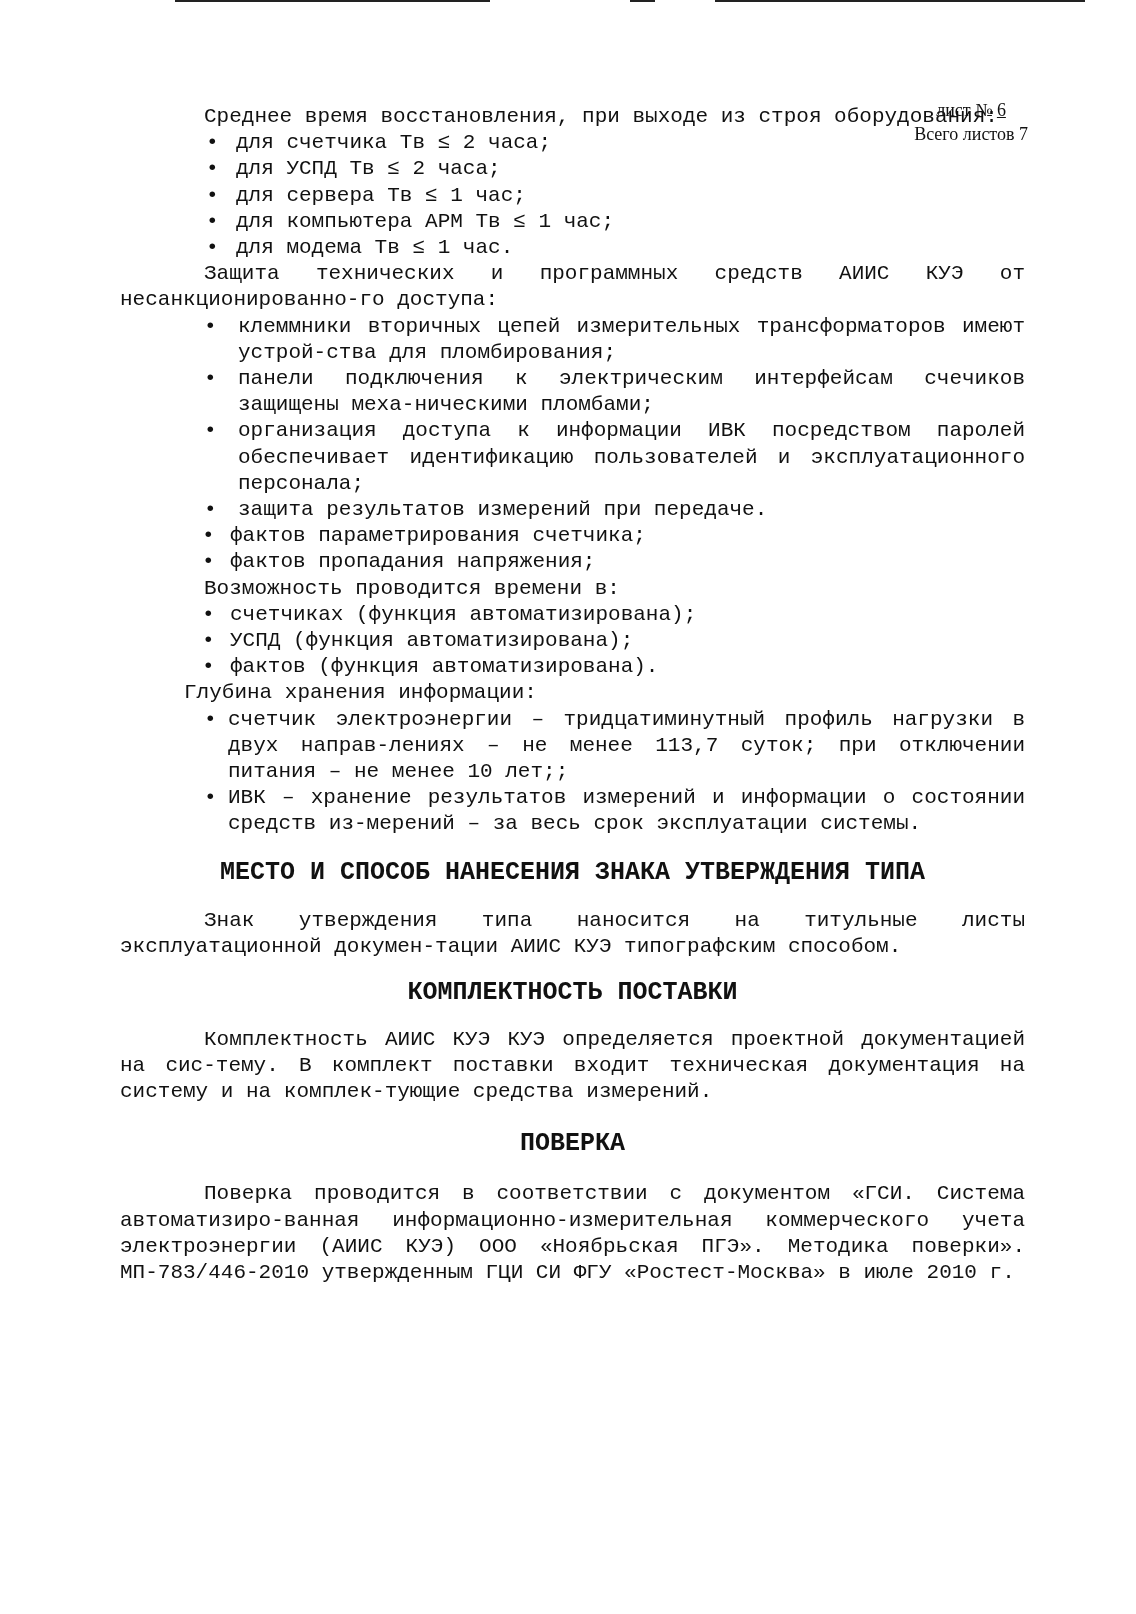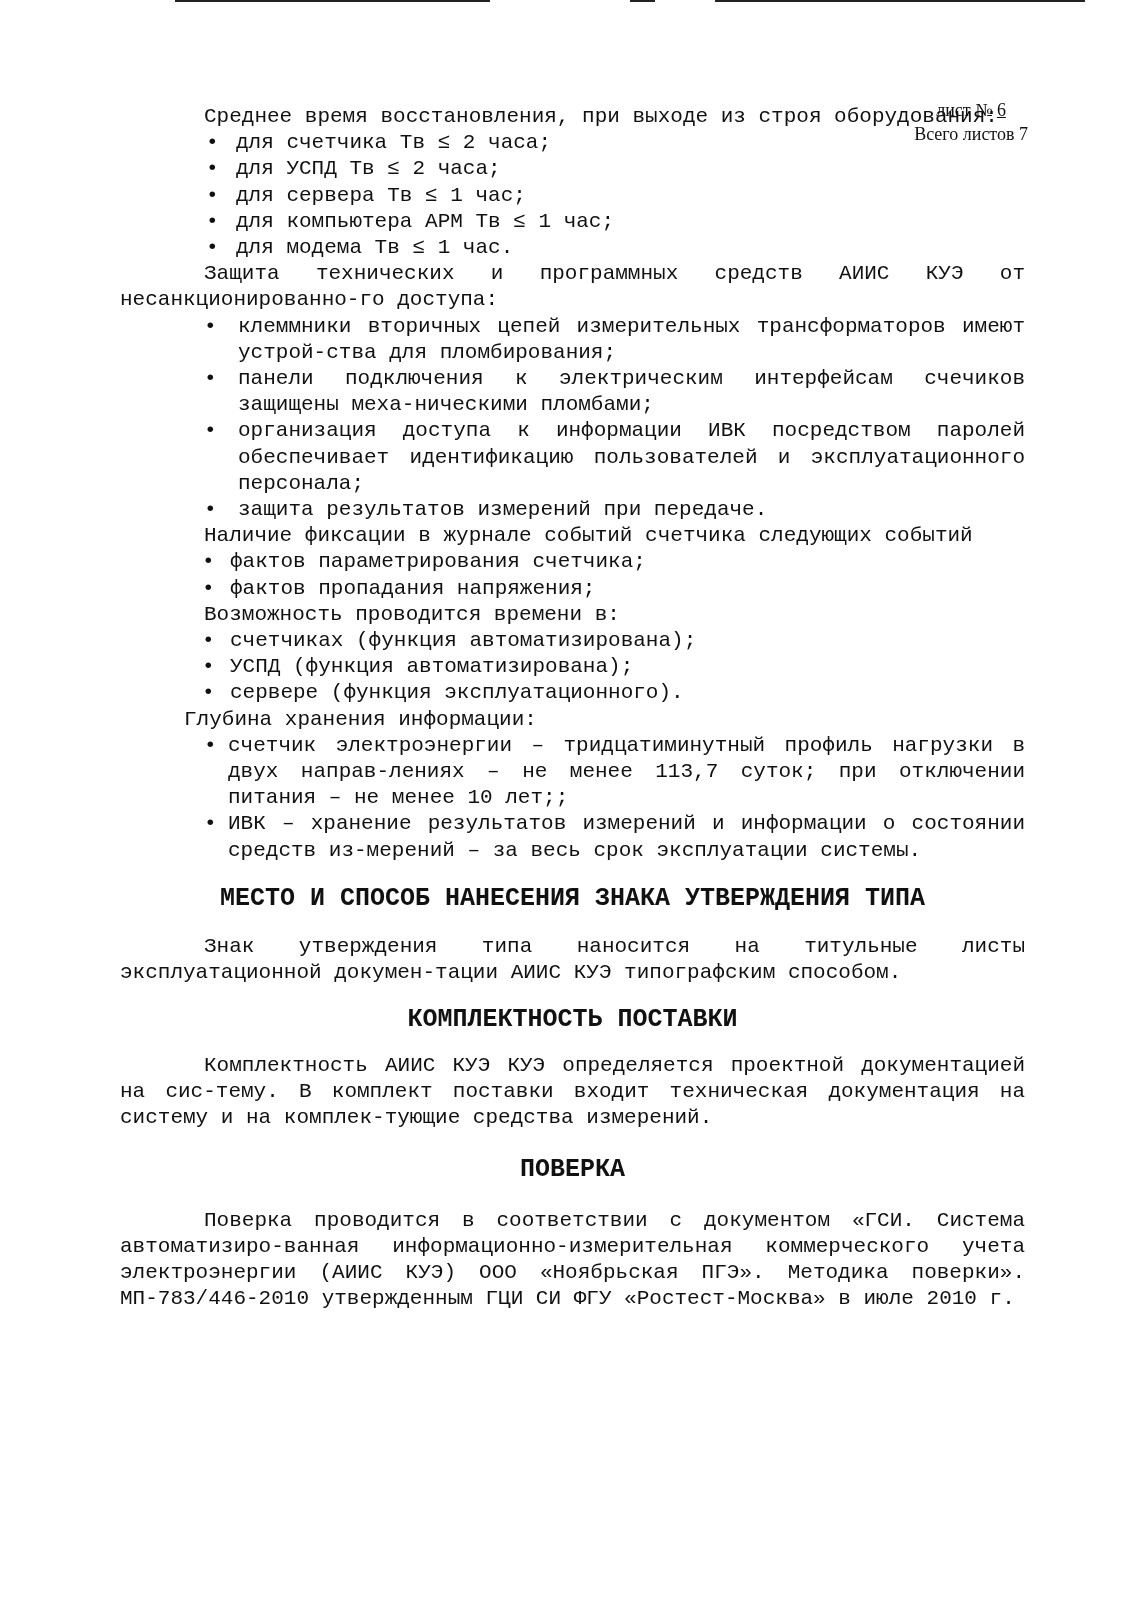--- a/index.html
+++ b/index.html
@@ -73,31 +73,30 @@
   </ul>
 
   <p class="para">Защита технических и программных средств АИИС КУЭ  от несанкционированно-го доступа:</p>
   <ul class="bul l2">
     <li>клеммники вторичных цепей измерительных трансформаторов имеют устрой-ства для пломбирования;</li>
     <li>панели подключения к электрическим интерфейсам счечиков защищены меха-ническими пломбами;</li>
     <li>организация доступа к информации ИВК посредством паролей обеспечивает идентификацию пользователей и эксплуатационного персонала;</li>
     <li>защита результатов измерений при передаче.</li>
   </ul>
 
-  <p class="p ind1">Наличие фиксации в журнале событий счетчика следующих событий</p>
   <ul class="bul l3">
     <li>фактов параметрирования счетчика;</li>
     <li>фактов пропадания напряжения;</li>
   </ul>
 
   <p class="p ind1">Возможность проводится времени в:</p>
   <ul class="bul l3">
     <li>счетчиках (функция автоматизирована);</li>
     <li>УСПД (функция автоматизирована);</li>
-    <li>сервере (функция эксплуатационного).</li>
+    <li>фактов (функция автоматизирована).</li>
   </ul>
 
   <p class="p ind-head">Глубина хранения информации:</p>
   <ul class="bul l4">
     <li>счетчик электроэнергии – тридцатиминутный профиль нагрузки в двух направ-лениях – не менее 113,7 суток; при отключении питания – не менее 10 лет;;</li>
     <li>ИВК – хранение результатов измерений и информации о состоянии средств из-мерений – за весь срок эксплуатации системы.</li>
   </ul>
 
   <h2 class="heading h1">МЕСТО И СПОСОБ НАНЕСЕНИЯ ЗНАКА УТВЕРЖДЕНИЯ ТИПА</h2>
   <p class="para">Знак утверждения типа наносится на титульные листы эксплуатационной докумен-тации АИИС КУЭ  типографским способом.</p>

